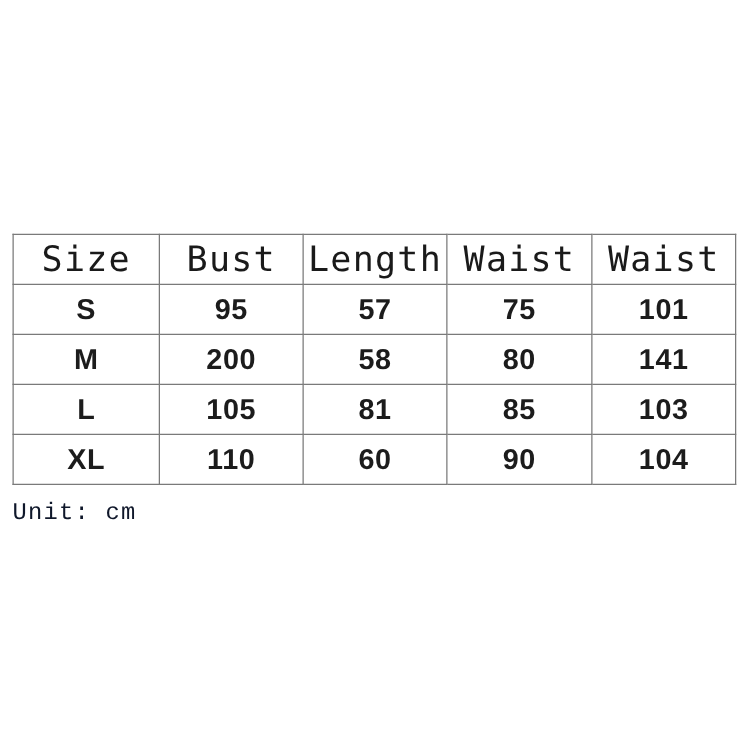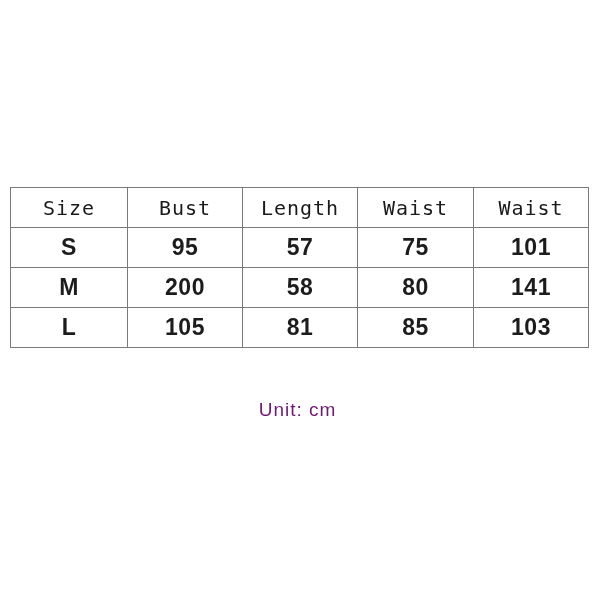--- a/index.html
+++ b/index.html
@@ -41,44 +41,44 @@
   col.c-size   { width: 117px; }
   col.c-bust   { width: 115px; }
   col.c-sleeve { width: 115px; }
   col.c-waist  { width: 116px; }
   col.c-length { width: 115px; }
 
   tr.header-row td {
     height: 39px;
     font-family: "DejaVu Sans Mono", "Liberation Mono", monospace;
     font-weight: 400;
-    font-size: 20px;
+    font-size: 28px;
     color: #1a1a1a;
     letter-spacing: 1px;
   }
 
   tr.data-row td {
     height: 39px;
     font-family: "Liberation Sans", sans-serif;
     font-weight: bold;
     font-size: 23px;
     color: #1c1c1c;
     letter-spacing: 0.5px;
   }
 
   .unit-note {
     position: absolute;
     left: 0;
     top: 212px;
     width: 578px;
-    text-align: center;
-    font-family: Liberation Sans, sans-serif;
+    text-align: left;
+    font-family: Liberation Mono, monospace;
     font-size: 19px;
     font-weight: 400;
-    color: #701a75;
+    color: #0f172a;
     letter-spacing: 1px;
     padding-right: 3px;
     box-sizing: border-box;
   }
 </style>
 </head>
 <body>
 
 <div class="chart-wrap">
 
@@ -116,18 +116,25 @@
       </tr>
 
       <tr class="data-row">
         <td>L</td>
         <td>105</td>
         <td>81</td>
         <td>85</td>
         <td>103</td>
       </tr>
 
+      <tr class="data-row">
+        <td>XL</td>
+        <td>110</td>
+        <td>60</td>
+        <td>90</td>
+        <td>104</td>
+      </tr>
     </tbody>
   </table>
 
   <div class="unit-note">Unit: cm</div>
 
 </div>
 
 </body></html>

